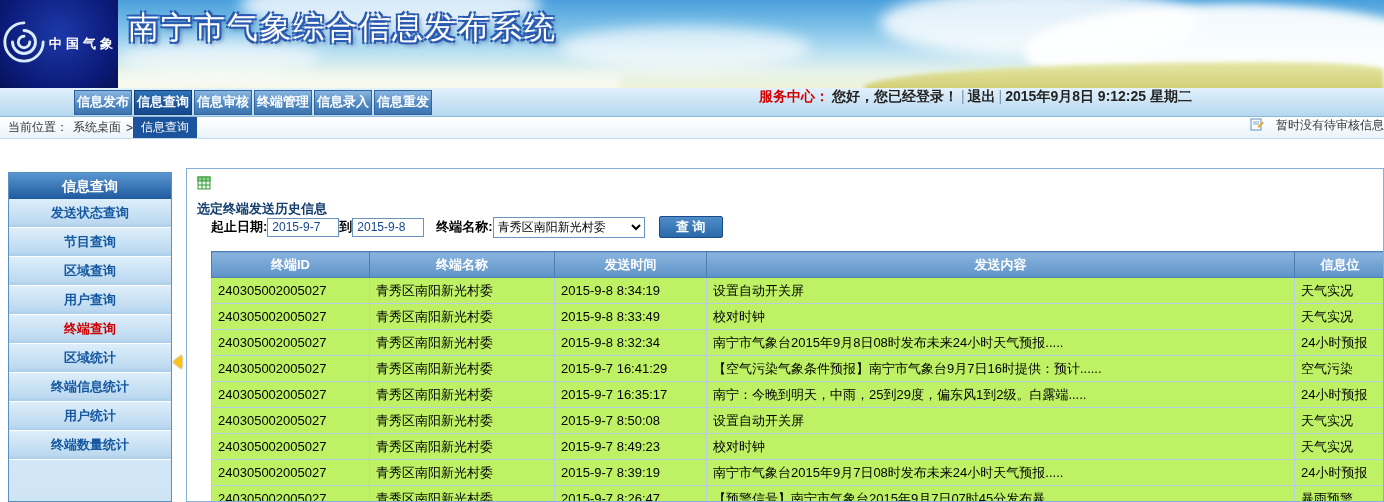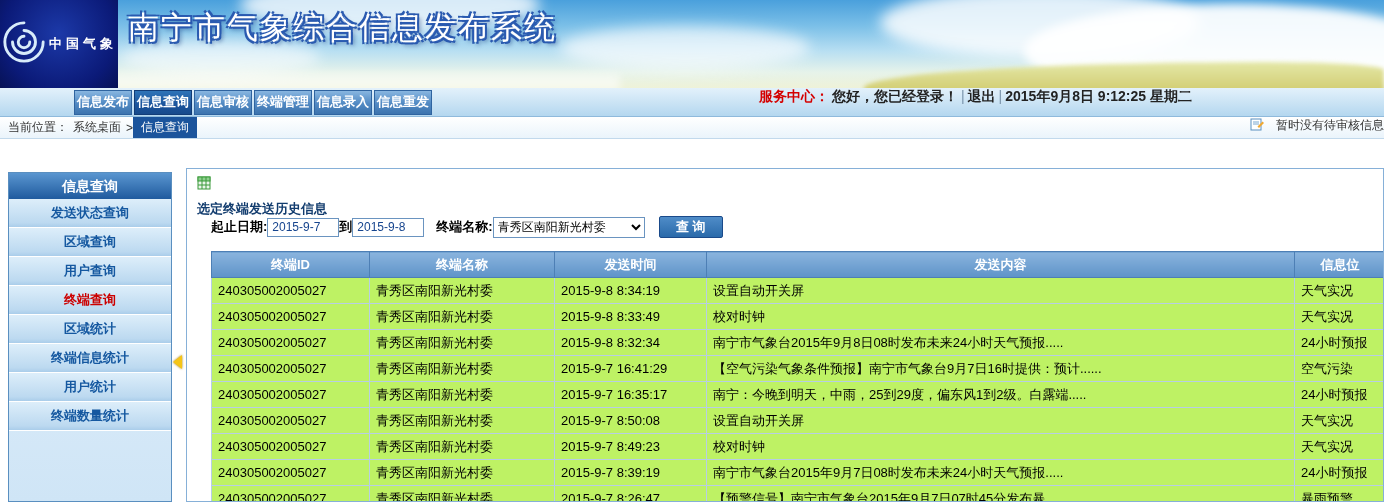--- a/index.html
+++ b/index.html
@@ -149,20 +149,21 @@
         </svg>
       </span>
       <span>暂时没有待审核信息</span>
     </div>
   </div>
 
   <div class="sidebar">
     <div class="sidebar-title">信息查询</div>
     <div>
         <div class="sidebar-item">发送状态查询</div>
+        <div class="sidebar-item">节目查询</div>
         <div class="sidebar-item">区域查询</div>
         <div class="sidebar-item">用户查询</div>
         <div class="sidebar-item active">终端查询</div>
         <div class="sidebar-item">区域统计</div>
         <div class="sidebar-item">终端信息统计</div>
         <div class="sidebar-item">用户统计</div>
         <div class="sidebar-item">终端数量统计</div>
       </div>
   </div>
   <div class="collapse-arrow"></div>

